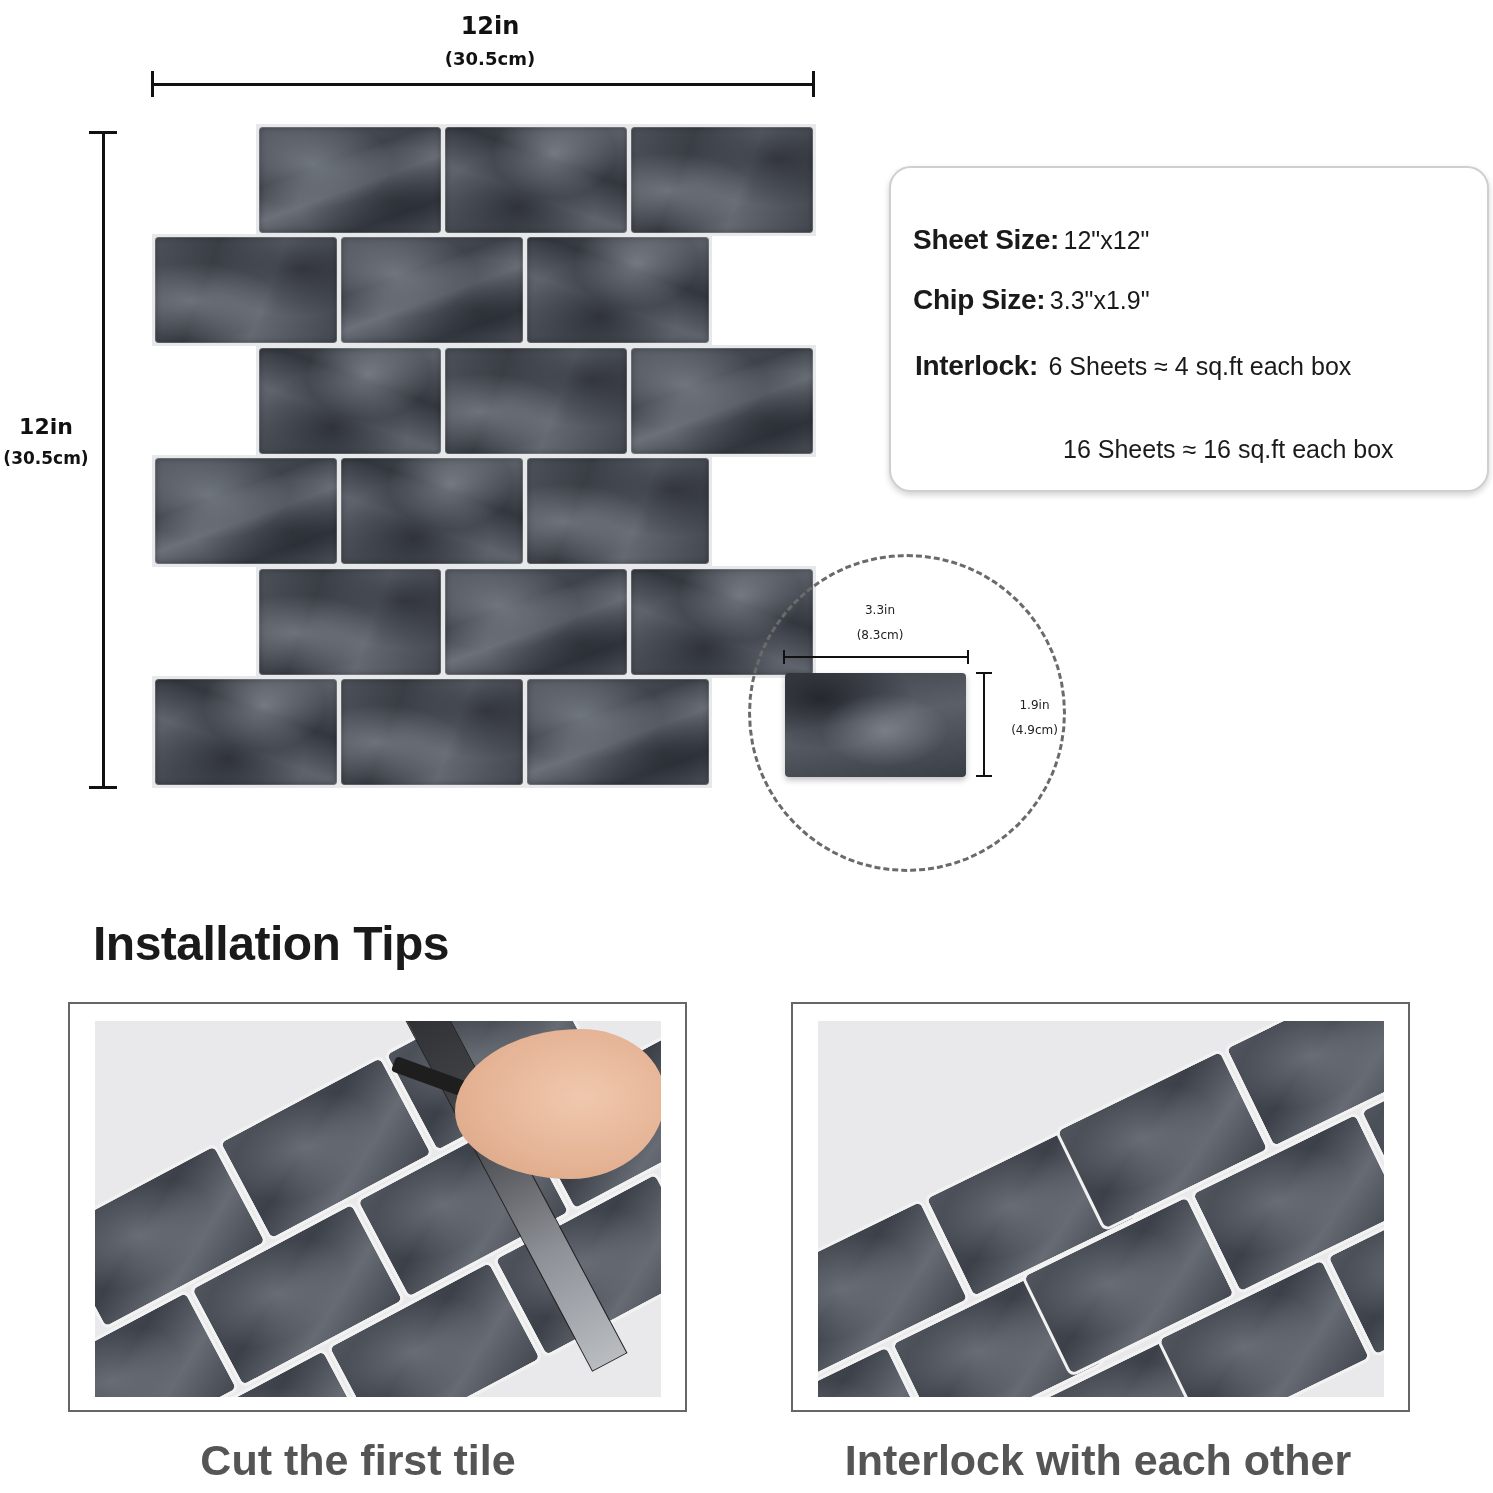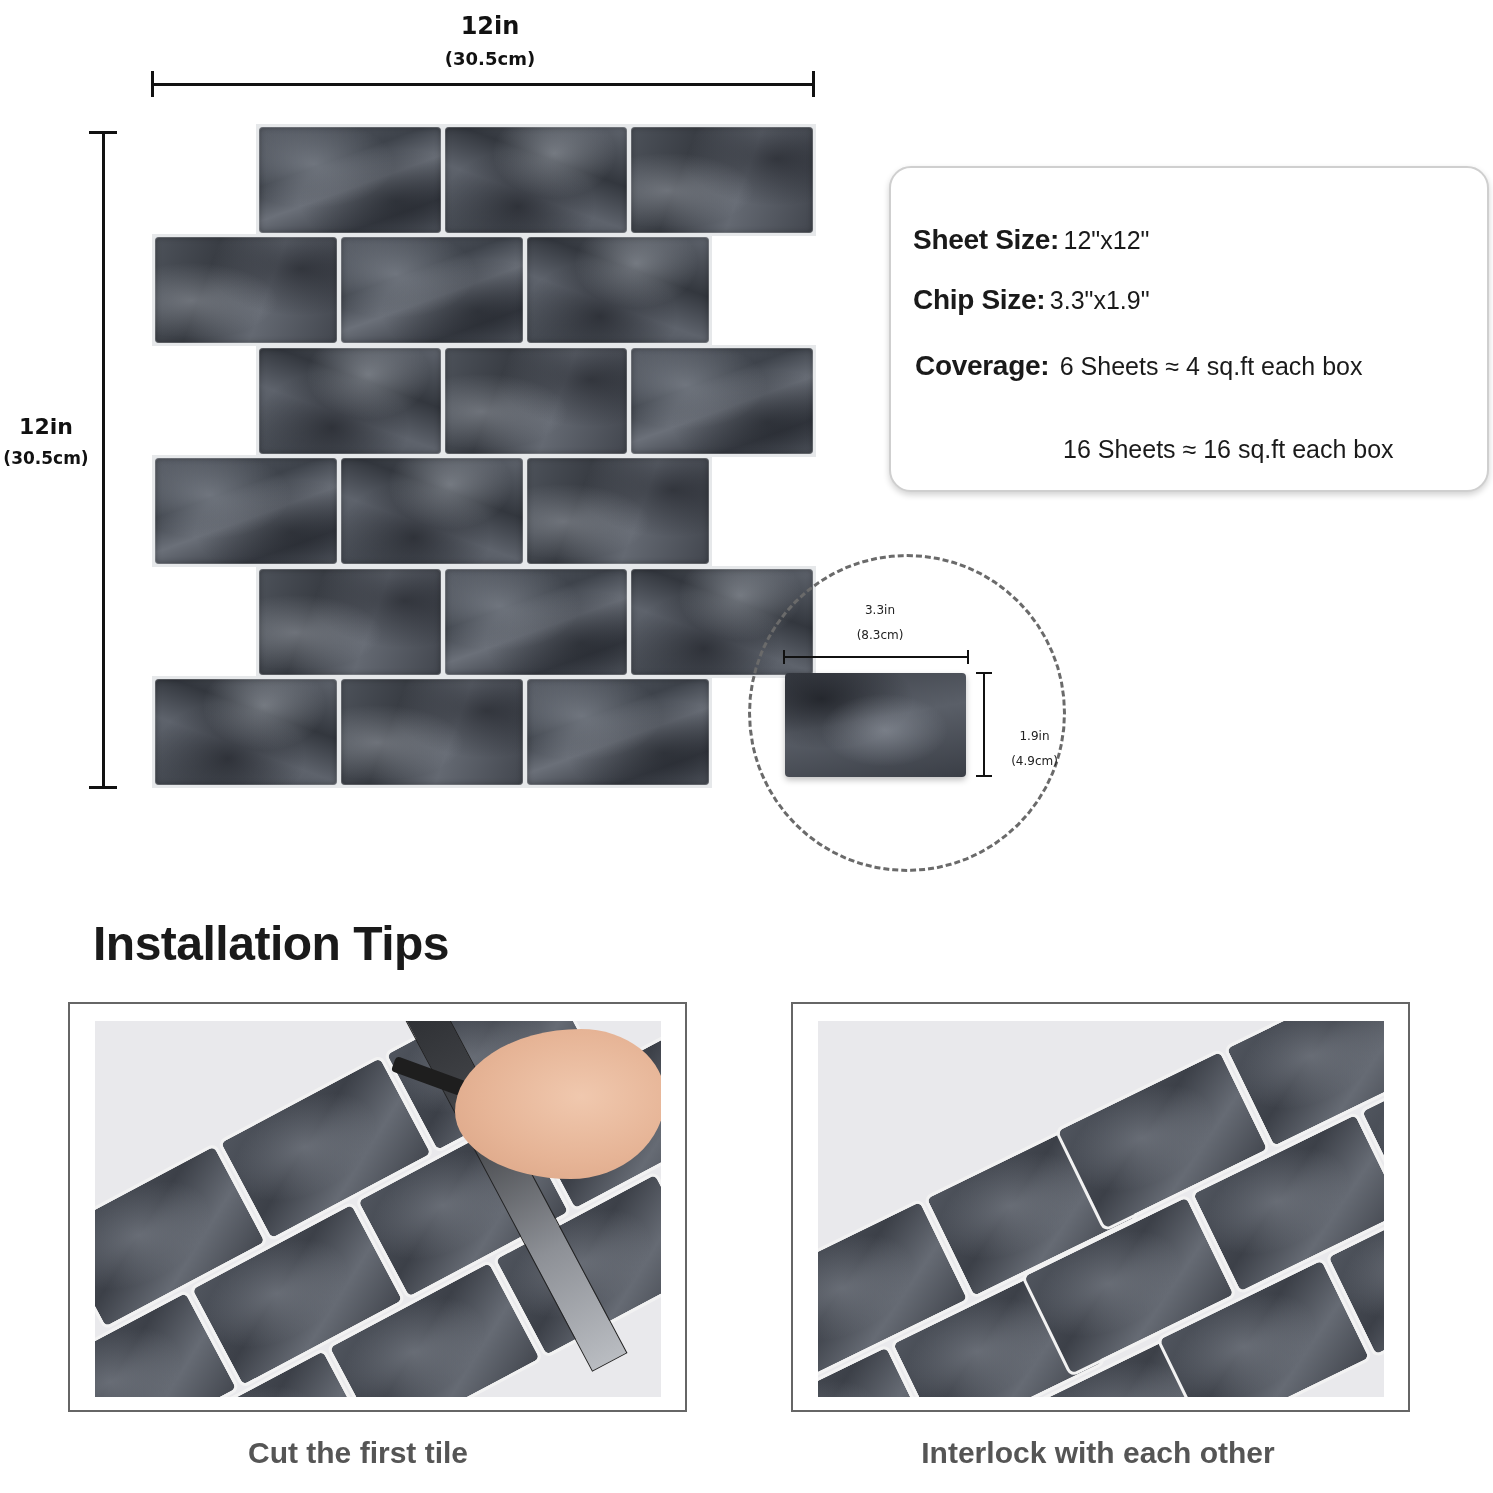--- a/index.html
+++ b/index.html
@@ -92,21 +92,21 @@
     transform: rotate(-28deg); transform-origin: 0 0;
     border: 1px solid #222;
   }
   .hand {
     position: absolute; left: 360px; top: 8px; width: 210px; height: 150px;
     background: radial-gradient(ellipse at 60% 45%, #f0c8ae 0%, #e6b496 55%, #d9a283 100%);
     border-radius: 60% 40% 45% 55% / 55% 45% 55% 45%;
   }
   .cutter { position: absolute; left: 295px; top: 55px; width: 120px; height: 16px; background: #1e1e1e; border-radius: 4px; transform: rotate(20deg); }
 
-  .caption { position: absolute; top: 1436px; width: 700px; text-align: center; font-family: "Liberation Sans", sans-serif; font-weight: bold; font-size: 30px; color: #555; }
+  .caption { position: absolute; top: 1436px; width: 700px; text-align: center; font-family: "Liberation Sans", sans-serif; font-weight: bold; font-size: 43px; color: #555; }
   .caption.left { left: 8px; } .caption.right { left: 748px; }
 </style>
 </head>
 <body>
 
 <div>
   <div class="hruler-label main">12in</div>
   <div class="hruler-label sub">(30.5cm)</div>
   <div class="hruler-cap l"></div>
   <div class="hruler-line"></div>
@@ -157,41 +157,41 @@
 <div class="spec-card">
   <div class="spec-line" style="left:22px; top:56px;">
     <span class="spec-key">Sheet Size:</span>
     <span class="spec-val">12"x12"</span>
   </div>
   <div class="spec-line" style="left:22px; top:116px;">
     <span class="spec-key">Chip Size:</span>
     <span class="spec-val">3.3"x1.9"</span>
   </div>
   <div class="spec-line" style="left:24px; top:182px;">
-    <span class="spec-key">Coverage:</span>
+    <span class="spec-key">Interlock:</span>
     <span class="spec-val" style="margin-left:6px;">6 Sheets ≈ 4 sq.ft each box</span>
   </div>
   <div class="spec-line" style="left:172px; top:238px;margin-top:29px;">
     <span class="spec-val">16 Sheets ≈ 16 sq.ft each box</span>
   </div>
 </div>
 
 <div class="detail-circle"></div>
 <div class="chip-label" style="left:820px; top:598px; width:120px;">
   <div>3.3in</div>
   <div>(8.3cm)</div>
 </div>
 <div class="chip-hcap l"></div>
 <div class="chip-hline"></div>
 <div class="chip-hcap r"></div>
 <div class="chip"></div>
 <div class="chip-vcap t"></div>
 <div class="chip-vline"></div>
 <div class="chip-vcap b"></div>
-<div class="chip-label" style="left:984px; top:724px; width:76px;padding-left:25px;">
+<div class="chip-label" style="left:984px; top:693px; width:76px;padding-left:25px;">
   <div>1.9in</div>
   <div>(4.9cm)</div>
 </div>
 
 <div class="tips-title">Installation Tips</div>
 
 <div class="photo-frame left">
   <div class="photo">
     <div class="slant-sheet" style="left:-40px; top:210px; transform: rotate(-28deg);">
       <div class="slant-tile" style="left:0px; top:0px;"></div>

